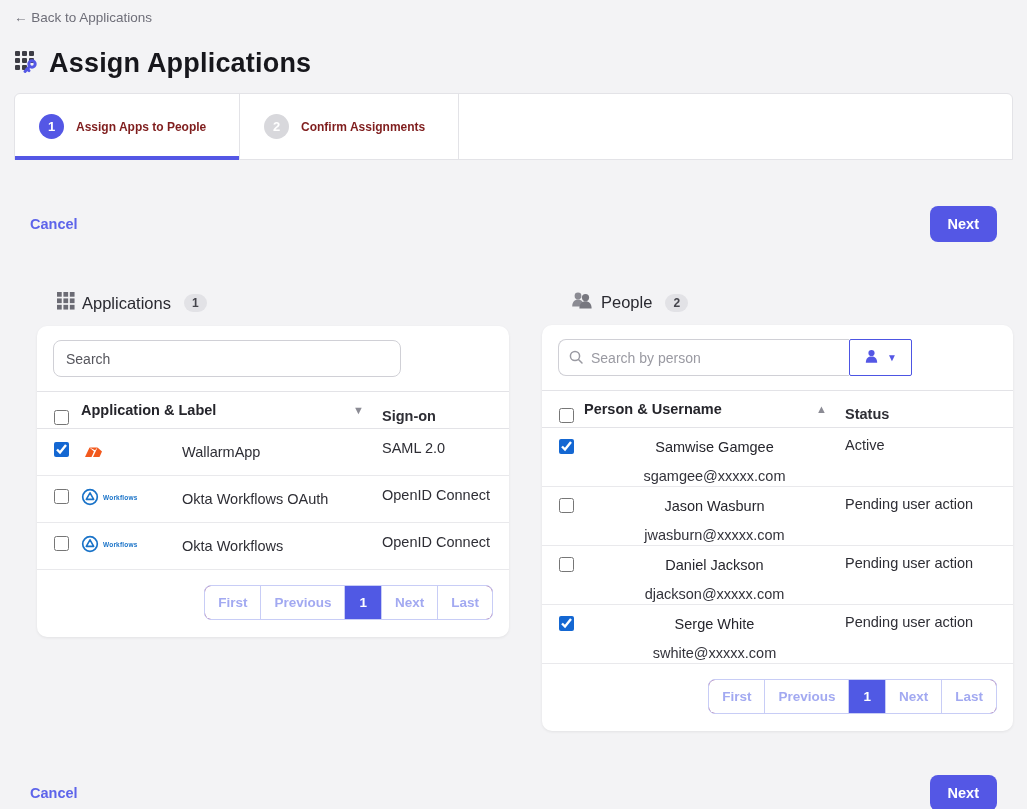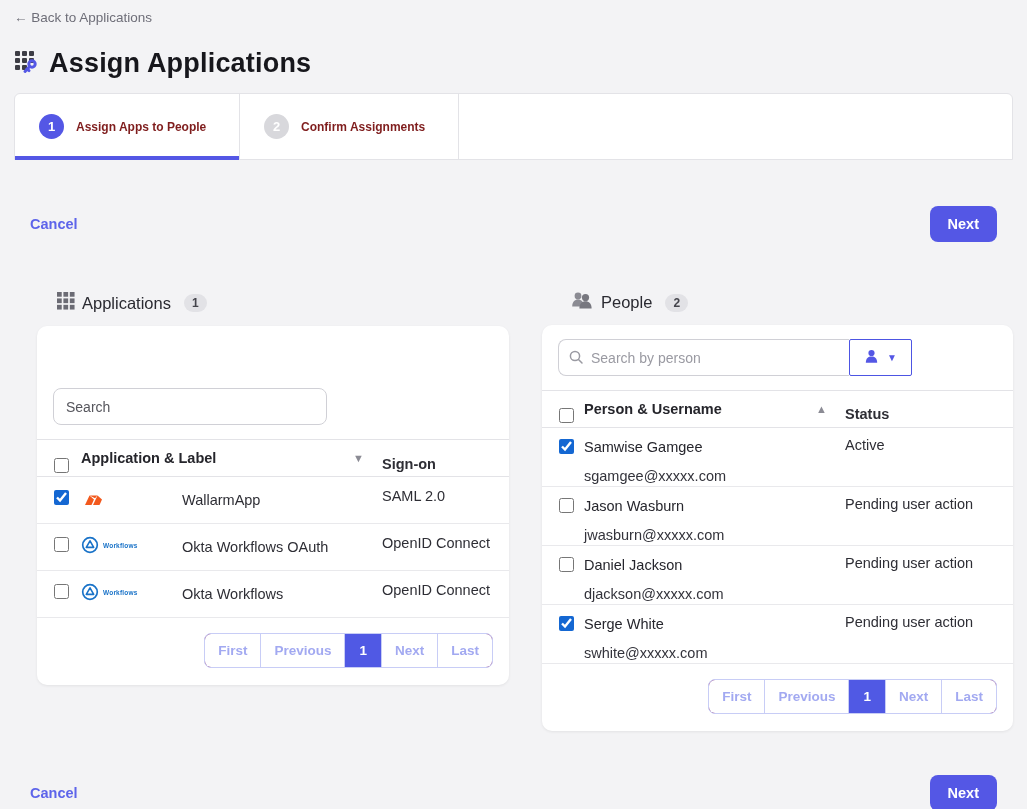--- a/index.html
+++ b/index.html
@@ -58,21 +58,21 @@
   }
   .card {
     background:#fff; border-radius:10px; box-shadow:0 1px 3px rgba(0,0,0,.07);
     overflow:hidden;
   }
 
   
   .search-row { padding:14px 16px; display:flex; align-items:center; }
   .plain-input {
     height:37px; border:1px solid #d0d0d6; border-radius:8px; font-family:inherit;
-    font-size:14px; color:#3a3a41; padding:0 12px; width:274px; outline:none;margin-top:48px;
+    font-size:14px; color:#3a3a41; padding:0 12px; width:348px; outline:none;
   }
   .plain-input::placeholder { color:#55555c; }
   .iconed-input-wrap { position:relative; width:291px; }
   .iconed-input {
     height:37px; width:100%; border:1px solid #d0d0d6; border-radius:8px 0 0 8px; border-right:none;
     font-family:inherit; font-size:14px; color:#3a3a41; padding:0 10px 0 32px; outline:none;
   }
   .iconed-input::placeholder { color:#9a9aa2; }
   .search-glyph { position:absolute; left:10px; top:10px; }
   .person-filter-btn {
@@ -103,21 +103,21 @@
   .apps-table .chk-col { padding-top:13px; }
   .logo-col { width:101px; padding-top:12px; }
   .app-name { font-size:14.5px; color:#2e2e35; padding-top:15px; }
   .apps-table .signon-col { padding-top:11px; }
   .wf-logo { display:flex; align-items:center; gap:4px; }
   .wf-text { font-size:6.5px; color:#1a73c8; font-weight:700; letter-spacing:.2px; }
 
   
   .people-table td { height:57px; }
   .people-table .chk-col { padding-top:11px; width:42px; }
-  .person-name { font-size:14.5px; color:#26262d; padding-top:9px; line-height:20px; }
+  .person-name { font-size:14.5px; color:#26262d; padding-top:9px; line-height:20px;text-align:center; }
   .person-email { font-size:14.5px; color:#33333b; margin-top:9px; }
   .people-table .status-col { padding-top:9px; }
 
   
   .pagination-row { display:flex; justify-content:flex-end; padding:15px 16px 17px 16px; }
   .pagination {
     display:flex; border:1px solid #c8cdf6; border-radius:7px; overflow:hidden; background:#701a75;justify-content:flex-end;
   }
   .page-item {
     font-size:13.5px; font-weight:700; color:#a2a9f1; padding:9px 13px; cursor:pointer;

